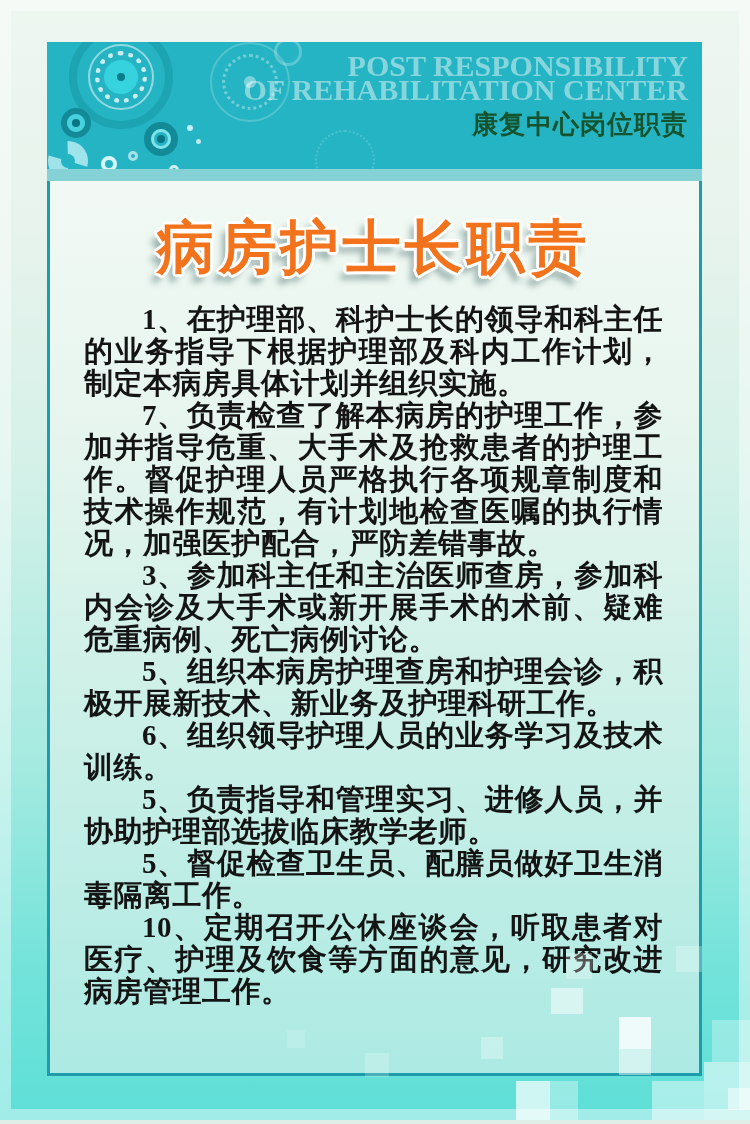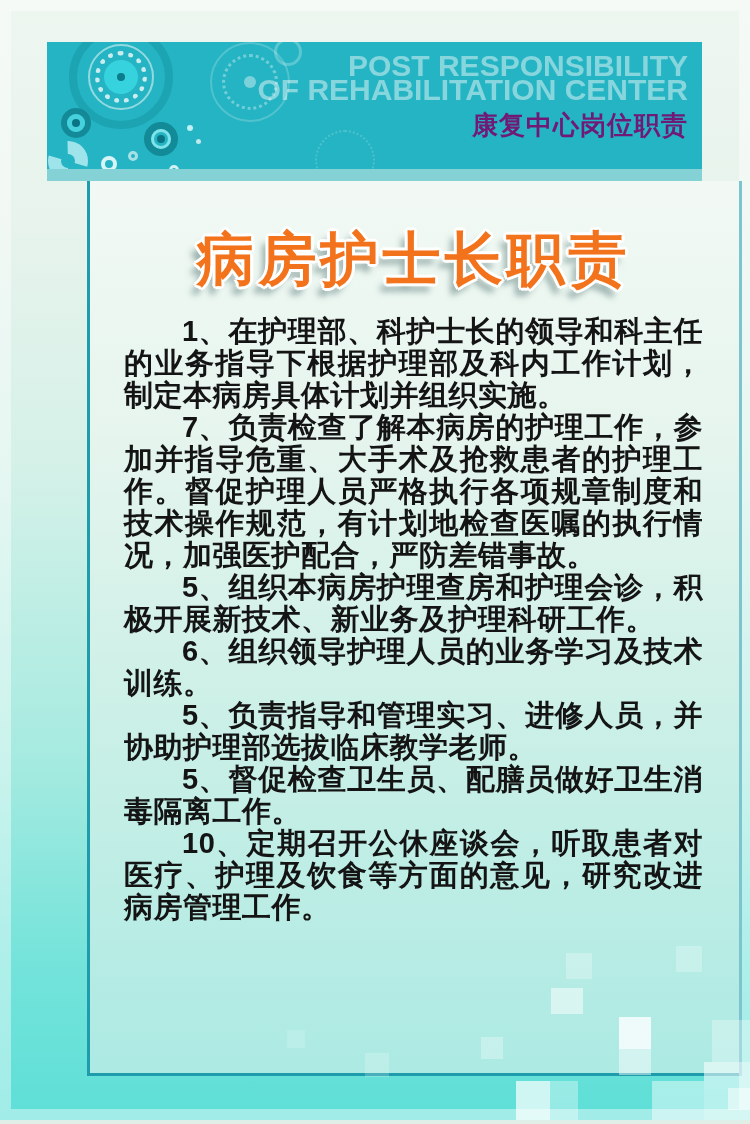--- a/index.html
+++ b/index.html
@@ -1,44 +1,44 @@
 <!DOCTYPE html>
 <html><head>
 <meta charset="utf-8">
 <style>
   html,body{margin:0;padding:0;background:#dfeee6;}
   .page{
     position:relative;width:750px;height:1120px;overflow:hidden;
     background:linear-gradient(180deg,#eef6f0 0%,#e7f3ec 20%,#d4f1e8 42%,#a5eae0 68%,#74e3da 86%,#5ddfd7 100%);
-    font-family:Liberation Sans, sans-serif;
+    font-family:Liberation Serif, serif;
   }
   
   .frame{position:absolute;inset:0;border:11px solid rgba(255,255,255,0.42);pointer-events:none;z-index:40;}
 
   
   .header{
     position:absolute;left:47px;top:42px;width:655px;height:127px;
     background:#25b4c3;overflow:hidden;z-index:5;
   }
   .header-strip{
     position:absolute;left:47px;top:169px;width:655px;height:12px;
     background:#84d2d6;z-index:5;
   }
   .hdr-text{position:absolute;right:14px;top:12px;text-align:right;z-index:6;}
   .hdr-en{color:rgba(255,255,255,0.45);font-weight:800;font-size:30px;line-height:24px;letter-spacing:0;white-space:nowrap;}
-  .hdr-cn{color:#701a75;font-weight:bold;font-size:26px;line-height:30px;margin-top:8px;letter-spacing:1px;white-space:nowrap;}
+  .hdr-cn{color:#14532d;font-weight:bold;font-size:26px;line-height:30px;margin-top:8px;letter-spacing:1px;white-space:nowrap;}
 
   .deco{position:absolute;border-radius:50%;box-sizing:border-box;}
 
   
   .panel{
     position:absolute;left:47px;top:181px;width:655px;height:895px;box-sizing:border-box;
     border:3px solid #1f9cab;border-top:none;
     background:linear-gradient(180deg,#f2f9f4 0%,#e6f5ee 28%,#cdf0e7 58%,#aceae3 100%);
-    padding:40px 36px 0 34px;z-index:4;margin-left:40px;
+    padding:28px 36px 0 34px;z-index:4;
   }
   .poster-title{
     margin:0 0 16px 0;text-align:center;
     font-size:58px;font-weight:900;letter-spacing:4px;color:#f2731c;
     -webkit-text-stroke:2px #ffffff;paint-order:stroke fill;
     text-shadow:
       -2px -2px 0 #fff, 2px -2px 0 #fff, -2px 2px 0 #fff, 2px 2px 0 #fff,
       -3px 0 0 #fff, 3px 0 0 #fff, 0 -3px 0 #fff, 0 3px 0 #fff,
       -6px 8px 6px rgba(60,95,95,0.5);
     white-space:nowrap;
@@ -94,20 +94,21 @@
       <div class="hdr-cn">康复中心岗位职责</div>
     </div>
   </div>
   <div class="header-strip"></div>
 
   <div class="panel">
     <h1 class="poster-title">病房护士长职责</h1>
     <div class="body-text">
       <p>1、在护理部、科护士长的领导和科主任的业务指导下根据护理部及科内工作计划，制定本病房具体计划并组织实施。</p>
       <p>7、负责检查了解本病房的护理工作，参加并指导危重、大手术及抢救患者的护理工作。督促护理人员严格执行各项规章制度和技术操作规范，有计划地检查医嘱的执行情况，加强医护配合，严防差错事故。</p>
+      <p>3、参加科主任和主治医师查房，参加科内会诊及大手术或新开展手术的术前、疑难危重病例、死亡病例讨论。</p>
       <p>5、组织本病房护理查房和护理会诊，积极开展新技术、新业务及护理科研工作。</p>
       <p>6、组织领导护理人员的业务学习及技术训练。</p>
       <p>5、负责指导和管理实习、进修人员，并协助护理部选拔临床教学老师。</p>
       <p>5、督促检查卫生员、配膳员做好卫生消毒隔离工作。</p>
       <p>10、定期召开公休座谈会，听取患者对医疗、护理及饮食等方面的意见，研究改进病房管理工作。</p>
 
     </div>
   </div>
 
   <div class="sq" style="left:551px;top:988px;width:32px;height:26px;opacity:0.5;"></div>

